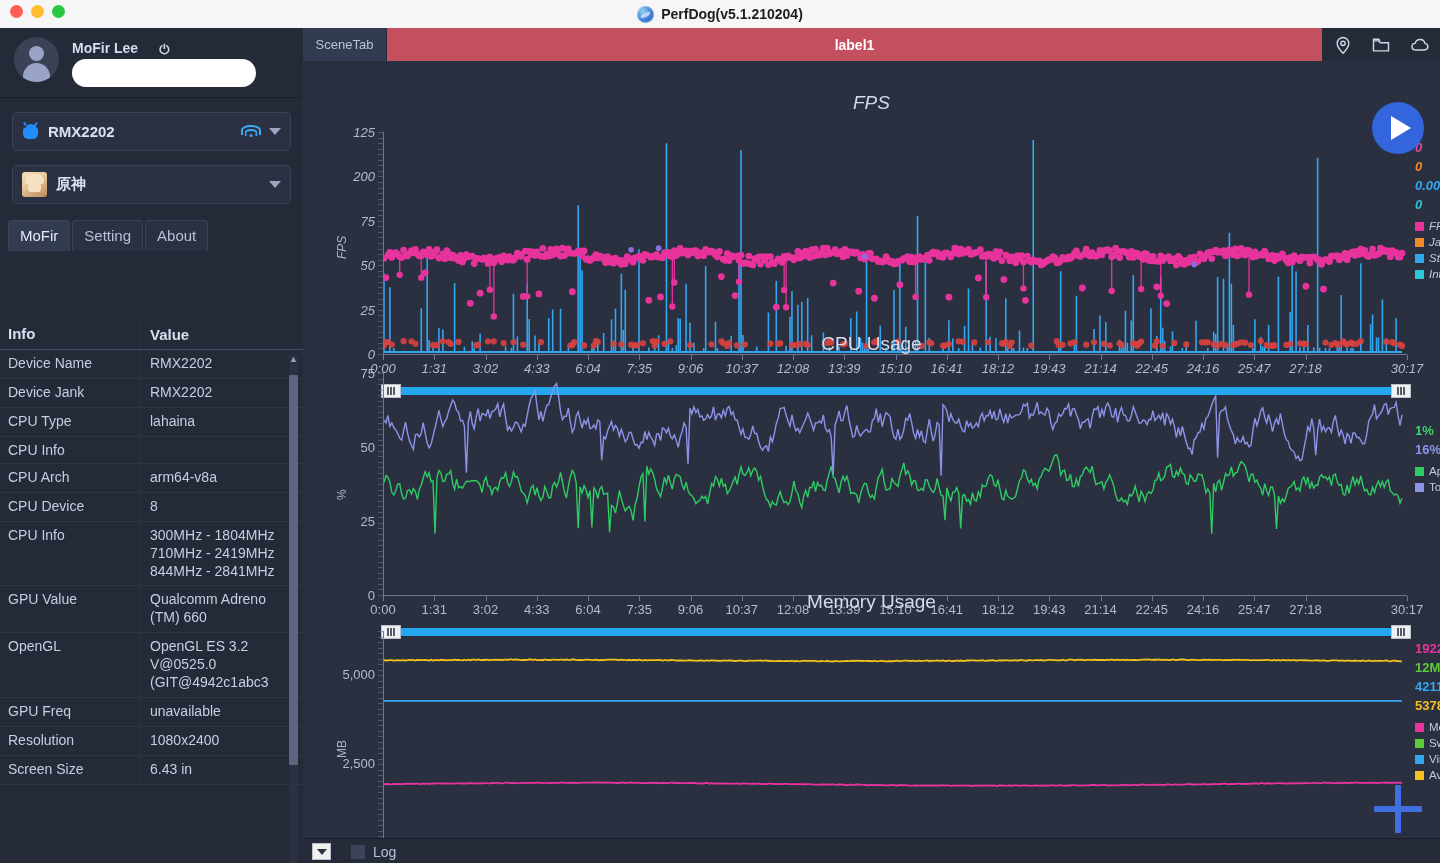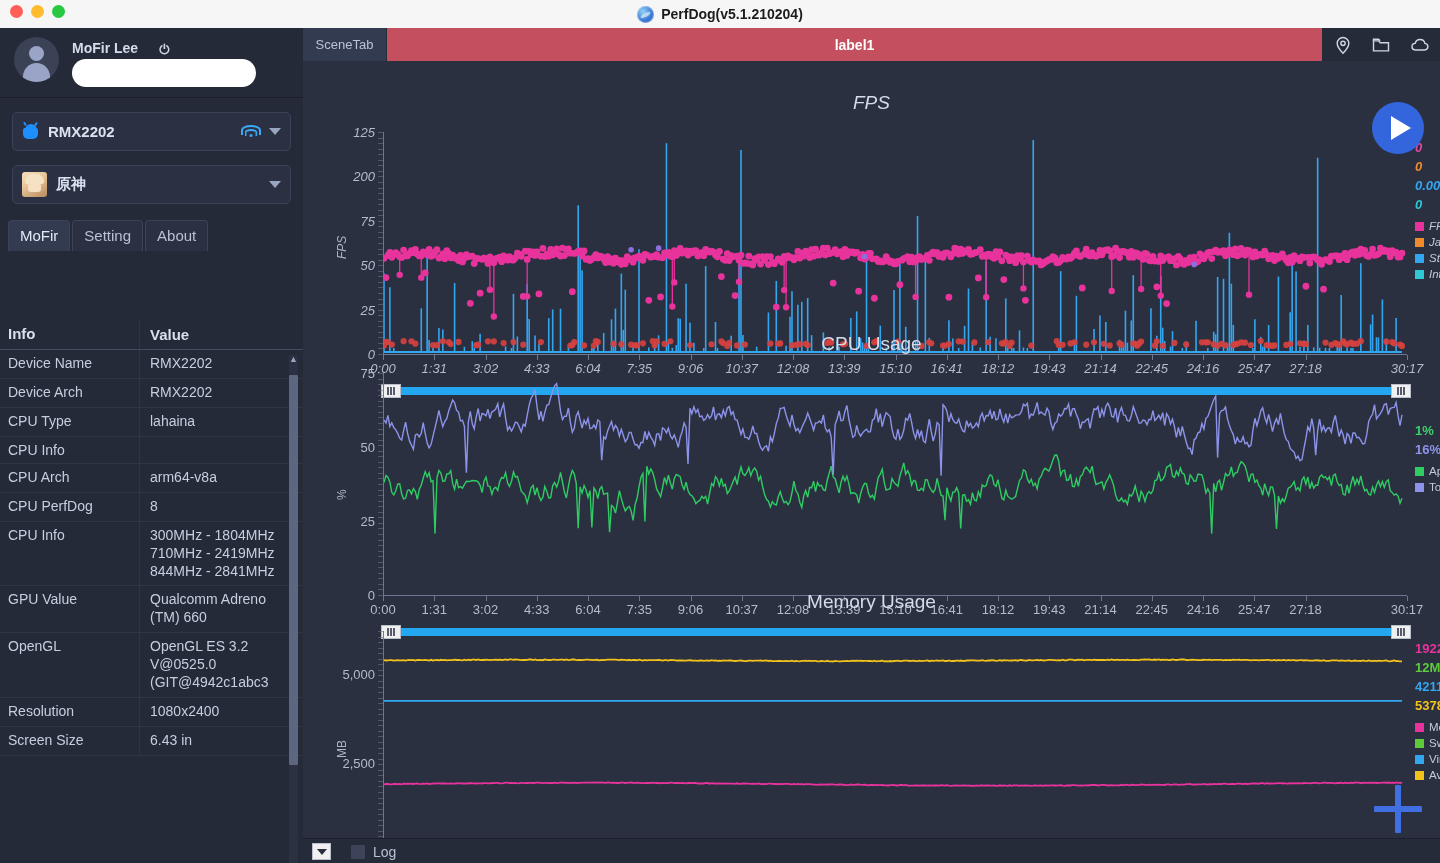--- a/index.html
+++ b/index.html
@@ -249,51 +249,55 @@
       <div class="itrow header">
         <div class="itk">Info</div>
         <div class="itv">Value</div>
       </div>
       <div id="info-rows">
           <div class="itrow">
             <div class="itk">Device Name</div>
             <div class="itv">RMX2202</div>
           </div>
           <div class="itrow">
-            <div class="itk">Device Arch</div>
+            <div class="itk">Device Jank</div>
             <div class="itv">RMX2202</div>
           </div>
           <div class="itrow">
             <div class="itk">CPU Type</div>
             <div class="itv">lahaina</div>
           </div>
           <div class="itrow">
             <div class="itk">CPU Info</div>
           </div>
           <div class="itrow">
             <div class="itk">CPU Arch</div>
             <div class="itv">arm64-v8a</div>
           </div>
           <div class="itrow">
-            <div class="itk">CPU PerfDog</div>
+            <div class="itk">CPU Device</div>
             <div class="itv">8</div>
           </div>
           <div class="itrow">
             <div class="itk">CPU Info</div>
             <div class="itv">300MHz - 1804MHz
 710MHz - 2419MHz
 844MHz - 2841MHz</div>
           </div>
           <div class="itrow">
             <div class="itk">GPU Value</div>
             <div class="itv">Qualcomm Adreno (TM) 660</div>
           </div>
           <div class="itrow">
             <div class="itk">OpenGL</div>
             <div class="itv">OpenGL ES 3.2 V@0525.0 (GIT@4942c1abc3</div>
+          </div>
+          <div class="itrow">
+            <div class="itk">GPU Freq</div>
+            <div class="itv">unavailable</div>
           </div>
           <div class="itrow">
             <div class="itk">Resolution</div>
             <div class="itv">1080x2400</div>
           </div>
           <div class="itrow">
             <div class="itk">Screen Size</div>
             <div class="itv">6.43 in</div>
           </div>
         </div>

